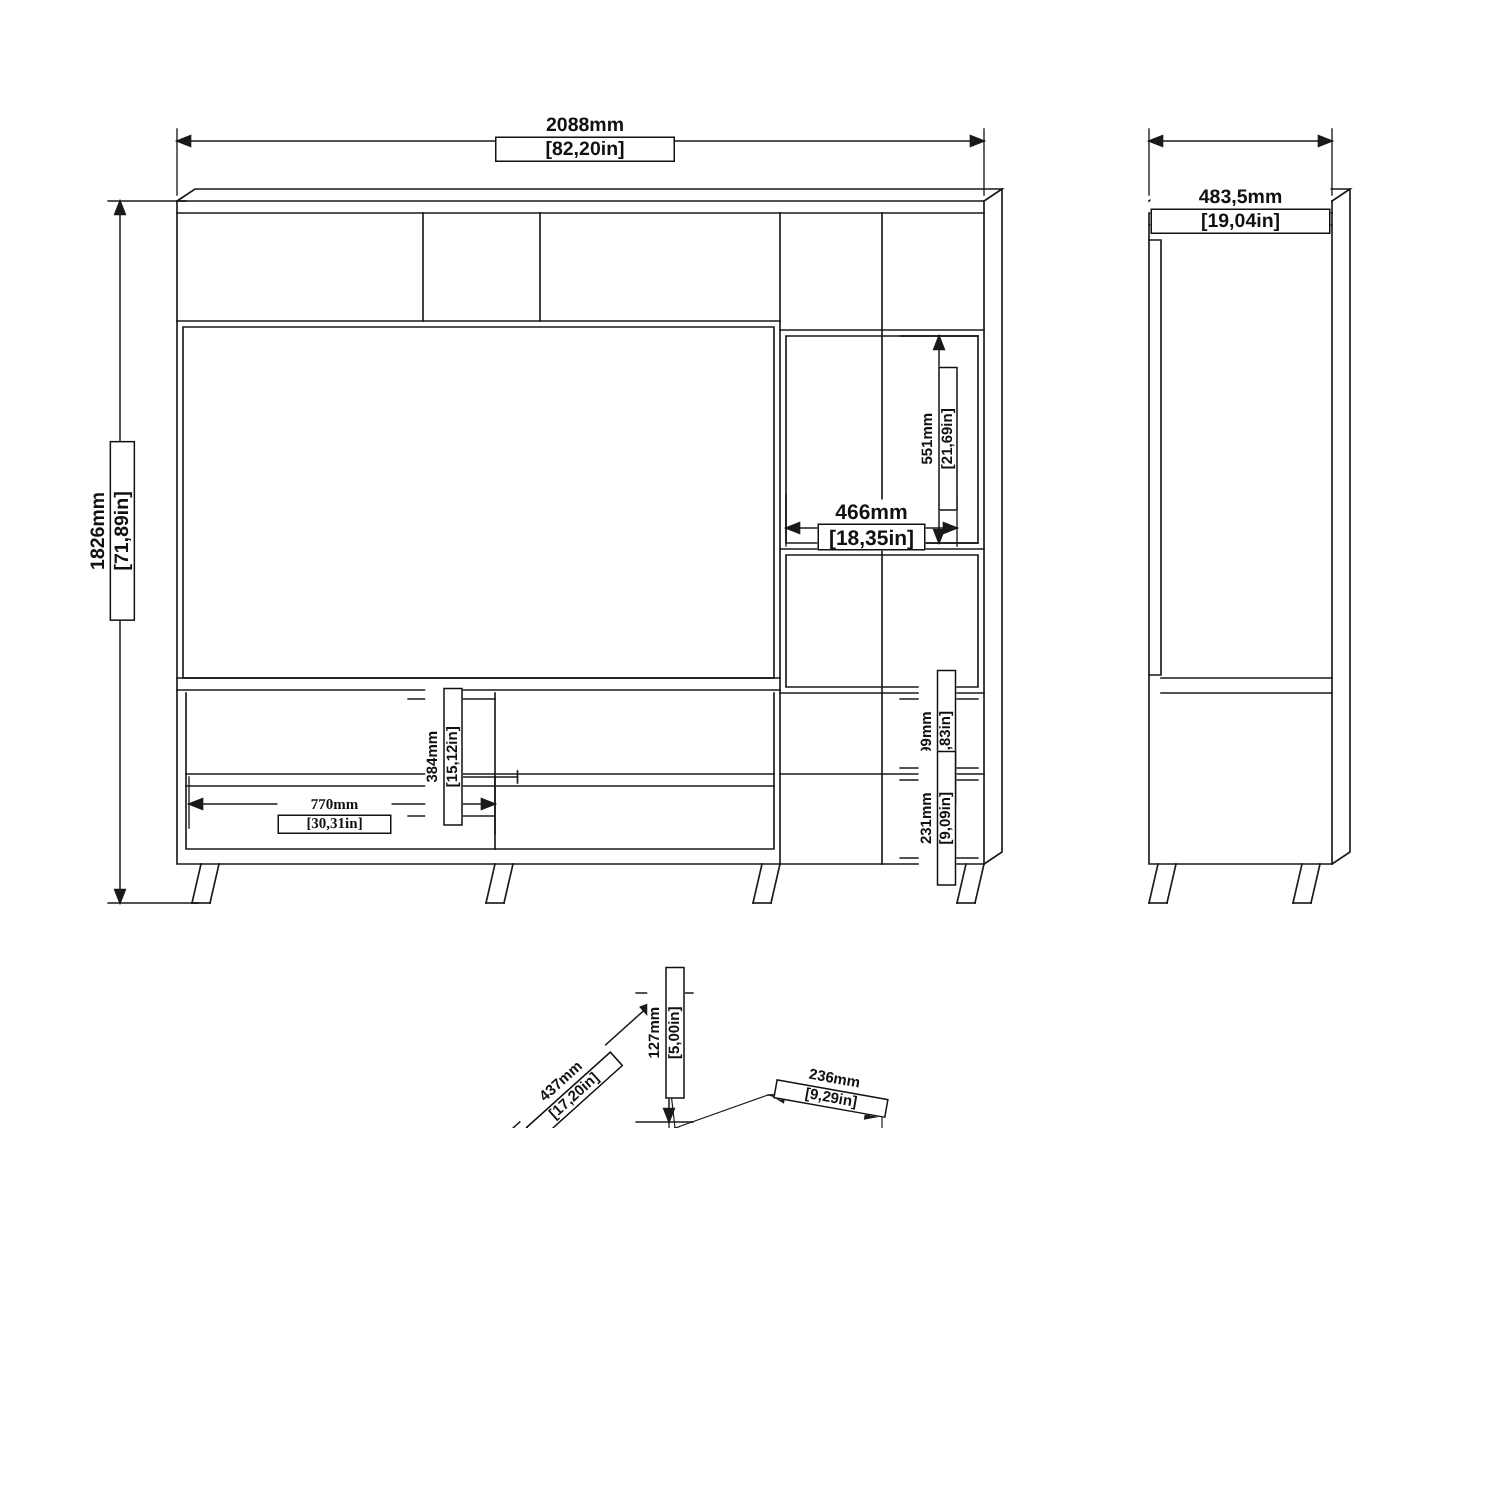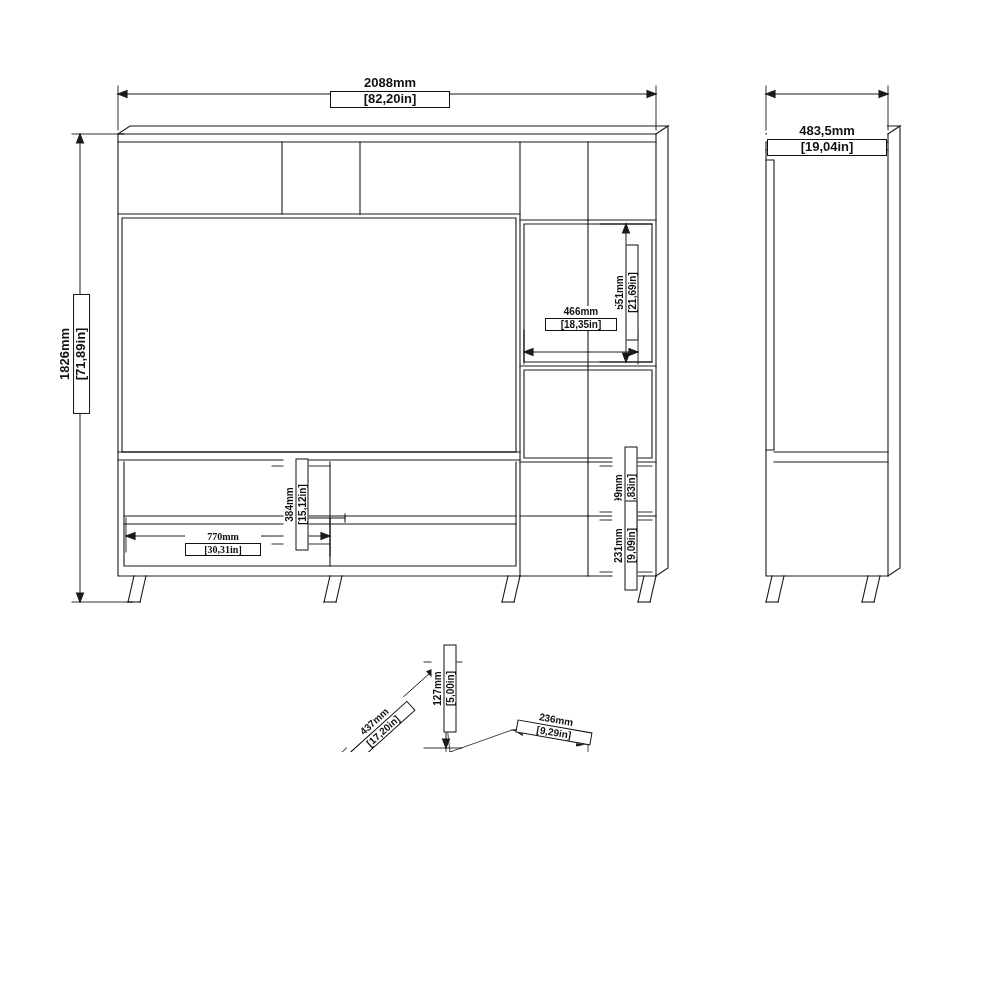--- a/index.html
+++ b/index.html
@@ -206,21 +206,21 @@
   <div class="dim-label rot" style="left:14px;top:338px;width:120px;font-size:13px;transform:rotate(-90deg);">
     <span class="v">1826mm</span>
     <span class="inbox">[71,89in]</span>
   </div>
 
   <div class="dim-label rot" style="left:578px;top:280px;width:96px;font-size:10px;transform:rotate(-90deg);">
     <span class="v">551mm</span>
     <span class="inbox">[21,69in]</span>
   </div>
 
-  <div class="dim-label" style="left:545px;top:306px;width:72px;font-size:10px;">
+  <div class="dim-label" style="left:545px;top:333px;width:72px;font-size:14px;">
     <span class="v">466mm</span>
     <span class="inbox">[18,35in]</span>
   </div>
 
   <div class="dim-label rot" style="left:250px;top:492px;width:92px;font-size:10px;transform:rotate(-90deg);">
     <span class="v">384mm</span>
     <span class="inbox">[15,12in]</span>
   </div>
 
   <div class="dim-label" style="left:185px;top:531px;width:76px;font-size:10px;font-family:Liberation Serif, serif;">

